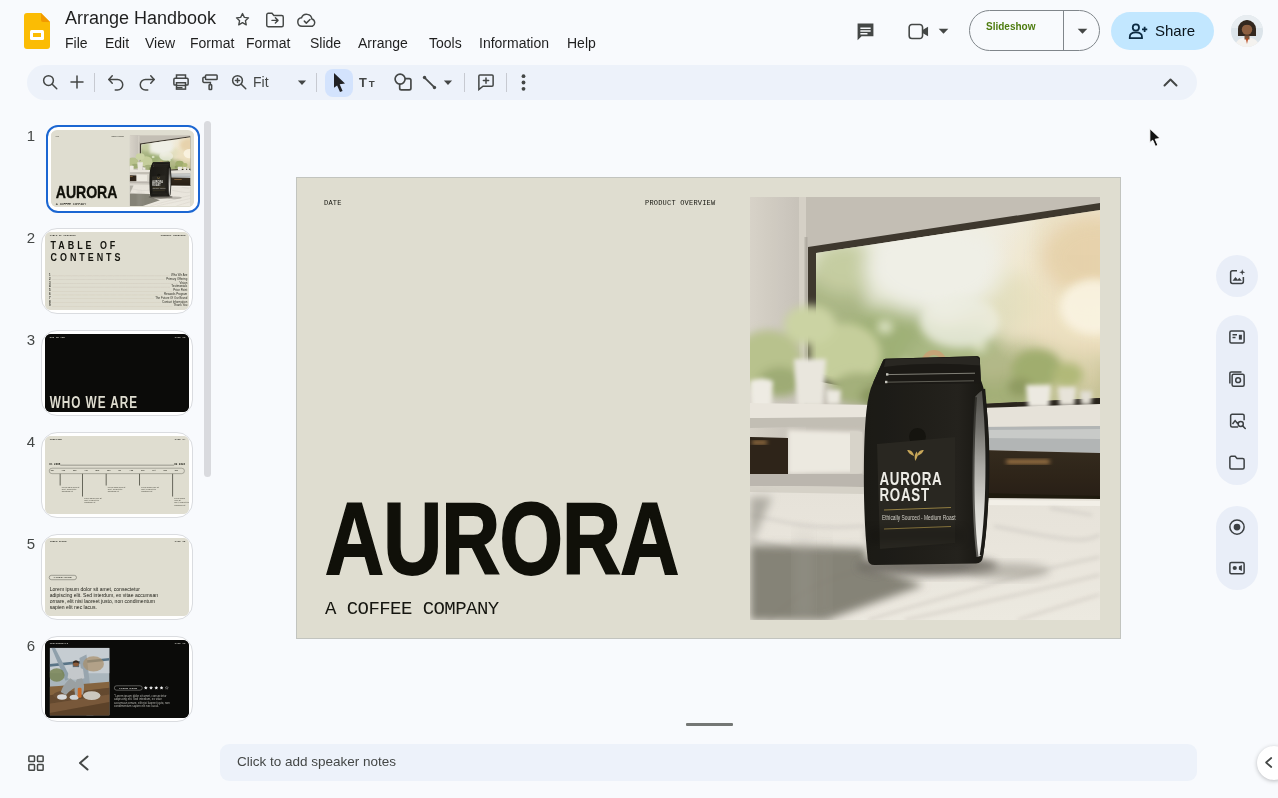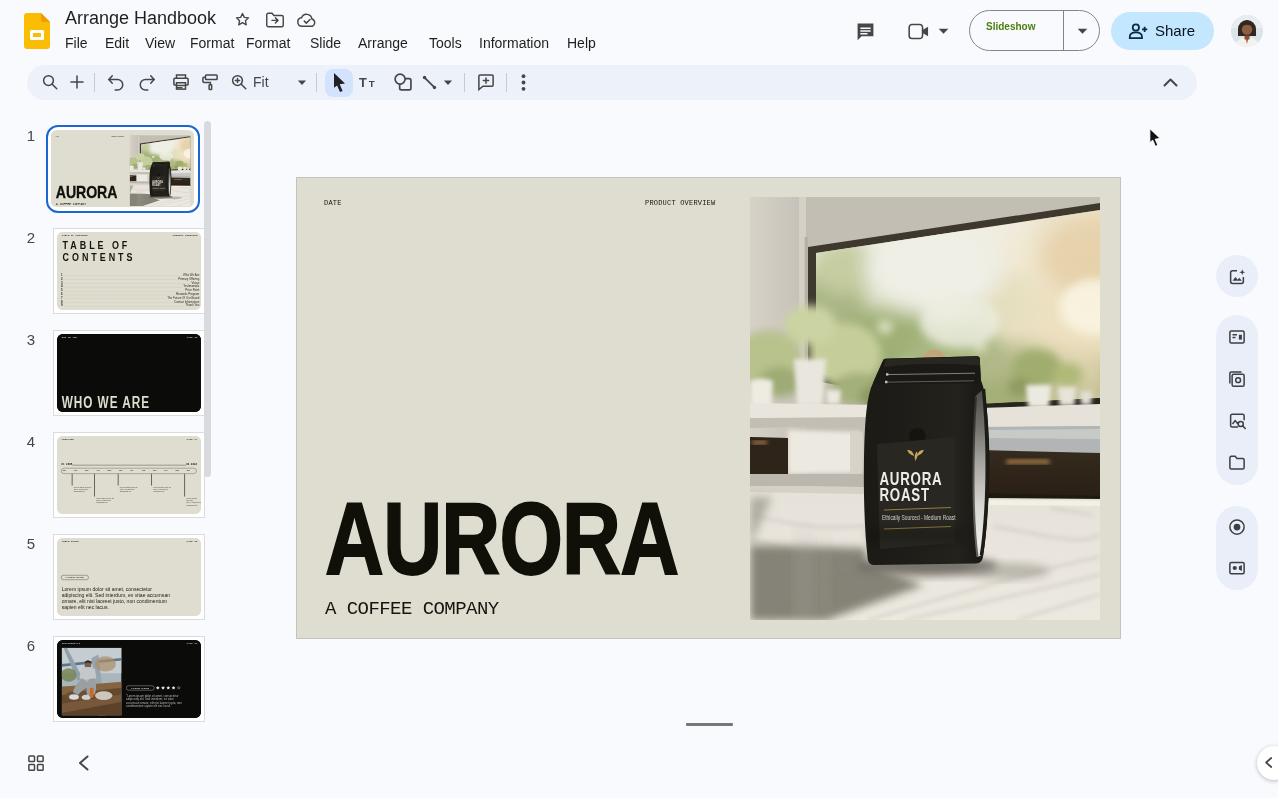--- a/index.html
+++ b/index.html
@@ -12,22 +12,22 @@
   
   #title { left:65px; top:7.5px; font-size:18px; color:#1f1f1f; }
   .menu { top:35px; font-size:14px; color:#1f1f1f; }
 
   
   #toolbar { left:27px; top:65px; width:1170px; height:35px; background:#edf2fa; border-radius:17.5px; }
   .tsep { position:absolute; top:8px; width:1px; height:19px; background:#c7cad1; }
 
   
   .thumbnum { width:22px; text-align:right; font-size:15px; color:#444746; position:absolute; left:13px; }
-  .thumb { position:absolute; left:53px; width:152px; height:86px; background:#fff;
-           border:1px solid #dadce0; border-radius:0; }
+  .thumb { position:absolute; left:41px; width:152px; height:86px; background:#fff;
+           border:1px solid #dadce0; border-radius:16px; }
   .thumb .content { position:absolute; left:3px; top:3px; width:144px; height:78px;
            border-radius:6px; overflow:hidden; background:#dfddd0; }
   .thumb.sel { left:46px; width:154px; height:88px; border:2.5px solid #1b66d2; border-radius:12px; }
   .thumb.sel .content { left:3px; top:3px; width:143px; height:77px; }
   .mini { position:absolute; left:0; top:0; width:823px; height:460px; background:#dfddd0;
           transform-origin:0 0; }
 
   
   #slide { left:297px; top:178px; width:823px; height:460px; background:#dfddd0;
            outline:1px solid #c2c4bf; }
@@ -452,20 +452,23 @@
 
   <svg class="abs" style="left:27px;top:754px" width="18" height="18" viewBox="0 0 24 24" fill="none" stroke="#444746" stroke-width="2">
     <rect x="2.5" y="2.5" width="7.5" height="7.5" rx="1"></rect>
       <rect x="14" y="2.5" width="7.5" height="7.5" rx="1"></rect>
     <rect x="2.5" y="14" width="7.5" height="7.5" rx="1"></rect>
       <rect x="14" y="14" width="7.5" height="7.5" rx="1"></rect>
   </svg>
   <svg class="abs" style="left:77px;top:755px" width="13" height="16" viewBox="0 0 13 16" fill="none" stroke="#444746" stroke-width="2">
       <path d="M10.5 1.5 L3 8 L10.5 14.5" stroke-linecap="round" stroke-linejoin="round"></path>
     </svg>
+  <div class="abs" id="notes">
+      <span>Click to add speaker notes</span>
+    </div>
   <div class="abs" style="left:1257px;top:746px;width:34px;height:34px;background:#fff;border-radius:50%;box-shadow:0 1px 4px rgba(0,0,0,0.25)"></div>
   <svg class="abs" style="left:1264px;top:756px" width="9" height="13" viewBox="0 0 13 16" fill="none" stroke="#444746" stroke-width="2.4">
       <path d="M10.5 1.5 L3 8 L10.5 14.5" stroke-linecap="round" stroke-linejoin="round"></path>
     </svg>
 
   <svg width="0" height="0" style="position:absolute">
     <defs>
     <linearGradient id="wallg" x1="0" y1="0" x2="1" y2="0">
       <stop offset="0" stop-color="#d8d4cd"></stop>
           <stop offset="1" stop-color="#c6c2bb"></stop>

